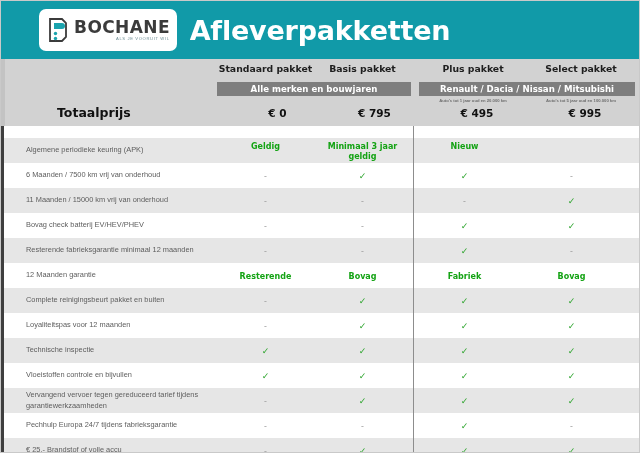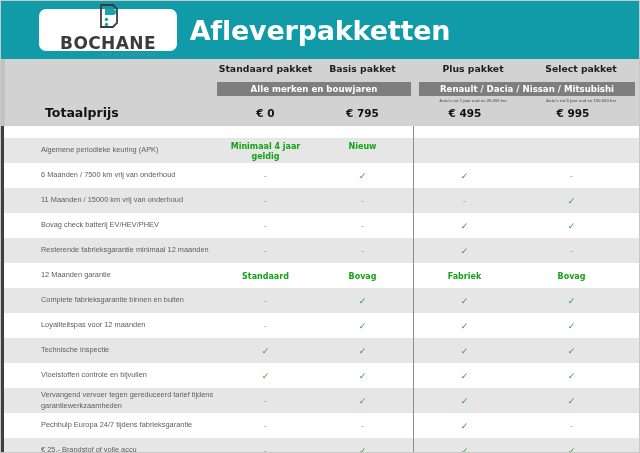--- a/index.html
+++ b/index.html
@@ -36,21 +36,20 @@
     top: 8px;
     width: 138px;
     height: 42px;
     background: #ffffff;
     border-radius: 7px;
     display: flex;
     align-items: center;
     justify-content: center;
     gap: 6px;
     box-sizing: border-box;
-    flex-direction: column;
   }
   .logo-mark {
     width: 22px;
     height: 26px;
     flex: 0 0 auto;
     position: relative;
   }
   .logo-text-wrap {
     display: flex;
     flex-direction: column;
@@ -146,21 +145,21 @@
     font-family: "Liberation Sans", sans-serif;
     font-weight: bold;
     font-size: 4.2px;
     color: #6d6d6d;
     white-space: nowrap;
   }
 
   
   .price-row {
     position: absolute;
-    left: 0; right: 0;
+    left: 12px; right: 0;
     bottom: 3px;
     height: 18px;
   }
   .price-label {
     position: absolute;
     left: 44px;
     top: 0;
     font-family: "DejaVu Sans", sans-serif;
     font-weight: bold;
     font-size: 12.5px;
@@ -201,21 +200,21 @@
     display: flex;
     align-items: center;
     min-height: 25px;
     border-left: 3px solid #3f3f3f;
     box-sizing: border-box;
   }
   .row.alt { background: #e6e6e6; }
   .row.plain { background: #ffffff; }
   .row-label {
     width: 213px;
-    padding-left: 37px;
+    padding-left: 22px;
     box-sizing: border-box;
     font-family: "Liberation Sans", sans-serif;
     font-size: 7.4px;
     color: #5d5d5d;
     line-height: 1.45;
   }
   .cells {
     flex: 1 1 auto;
     display: flex;
   }
@@ -317,21 +316,22 @@
       </div>
     </div>
   </div>
 
   <div class="table-wrap">
     <div class="spacer-row"></div>
     <div id="rows-host">
         <div class="row alt">
           <div class="row-label">Algemene periodieke keuring (APK)</div>
           <div class="cells">
-            <div><span class="txt">Minimaal 4 jaar geldig</span></div>
+            <div><span class="txt">Geldig</span></div>
+            <div><span class="txt">Minimaal 3 jaar geldig</span></div>
             <div><span class="txt">Nieuw</span></div>
           </div>
         </div>
         <div class="row plain">
           <div class="row-label">6 Maanden / 7500 km vrij van onderhoud</div>
           <div class="cells">
             <div><span class="dash">-</span></div>
             <div><span class="mark">✓</span></div>
             <div><span class="mark">✓</span></div>
             <div><span class="dash">-</span></div>
@@ -360,28 +360,28 @@
           <div class="cells">
             <div><span class="dash">-</span></div>
             <div><span class="dash">-</span></div>
             <div><span class="mark">✓</span></div>
             <div><span class="dash">-</span></div>
           </div>
         </div>
         <div class="row plain">
           <div class="row-label">12 Maanden  garantie</div>
           <div class="cells">
-            <div><span class="txt">Standaard</span></div>
+            <div><span class="txt">Resterende</span></div>
             <div><span class="txt">Bovag</span></div>
             <div><span class="txt">Fabriek</span></div>
             <div><span class="txt">Bovag</span></div>
           </div>
         </div>
         <div class="row alt">
-          <div class="row-label">Complete fabrieksgarantie binnen en buiten</div>
+          <div class="row-label">Complete reinigingsbeurt pakket en buiten</div>
           <div class="cells">
             <div><span class="dash">-</span></div>
             <div><span class="mark">✓</span></div>
             <div><span class="mark">✓</span></div>
             <div><span class="mark">✓</span></div>
           </div>
         </div>
         <div class="row plain">
           <div class="row-label">Loyaliteitspas voor 12 maanden</div>
           <div class="cells">

